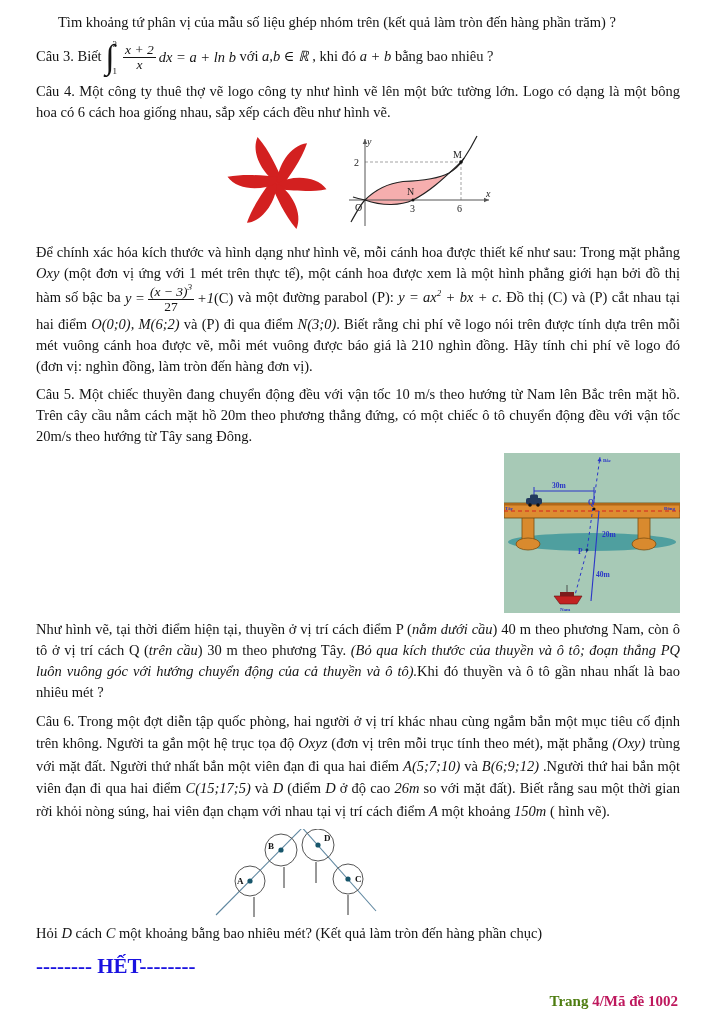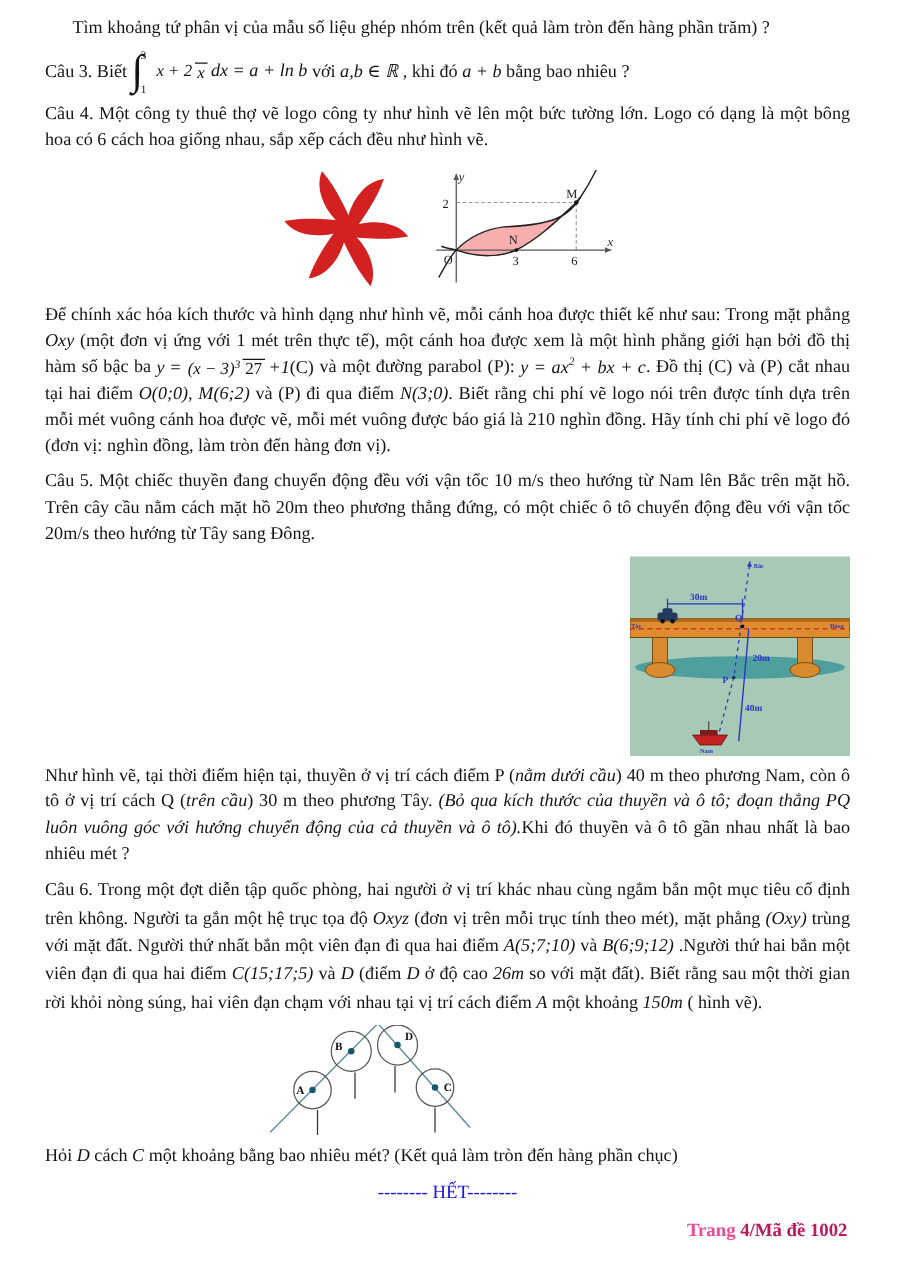--- a/index.html
+++ b/index.html
@@ -8,32 +8,32 @@
   .content{padding:12px 36px 0 36px;}
   p{margin:0 0 7px 0;text-align:justify;line-height:1.44;}
   .indent{text-indent:22px;}
   .qlabel{font-weight:normal;}
   .mi{font-style:italic;}
   .q3line{line-height:1.2;margin-bottom:5px;white-space:nowrap;}
   .mathwrap{display:inline-flex;align-items:center;vertical-align:middle;white-space:nowrap;}
   .int-sign{font-size:34px;font-style:normal;line-height:.9;transform:translateY(-1px);}
   .int-lims{display:inline-flex;flex-direction:column;justify-content:space-between;height:36px;
             font-size:9px;font-style:normal;margin:0 3px 0 -2px;line-height:1;}
-  .frac{display:inline-flex;flex-direction:row;text-align:center;line-height:1.05;
+  .frac{display:inline-flex;flex-direction:column;text-align:center;line-height:1.05;
         vertical-align:middle;margin:0 3px;font-size:13.5px;}
   .frac .den{border-top:1.1px solid #141414;padding:0 2px;}
   .frac .num{padding:0 2px;}
   sup{font-size:9px;}
   .figrow{display:flex;justify-content:center;align-items:center;gap:10px;margin:2px 0 6px 0;}
   .bridgewrap{display:flex;justify-content:flex-end;margin:4px 0 6px 0;text-decoration:underline;}
   .diagram{margin:2px 0 -6px 170px;}
   .cau6 p{line-height:1.55;}
-  .het{text-align:center;font-weight:normal;color:#1a12e0;font-size:15px;margin-top:10px;}
+  .het{font-weight:bold;color:#1a12e0;font-size:21px;margin-top:10px;}
   .trang{text-align:right;font-weight:bold;font-size:15px;margin-top:14px;padding-right:2px;}
-  .trang .red{color:#ec4899;margin-top:12px;}
+  .trang .red{color:#4d7c0f;margin-top:12px;}
   .trang .blue{color:#be185d;}
   .petal{fill:#d32020;}
   svg text{font-family:"Liberation Serif","DejaVu Serif",serif;}
   .blab{fill:#2a35c8;font-weight:bold;}
 </style>
 </head>
 <body>
 
 <div class="page">
 <div class="content">

